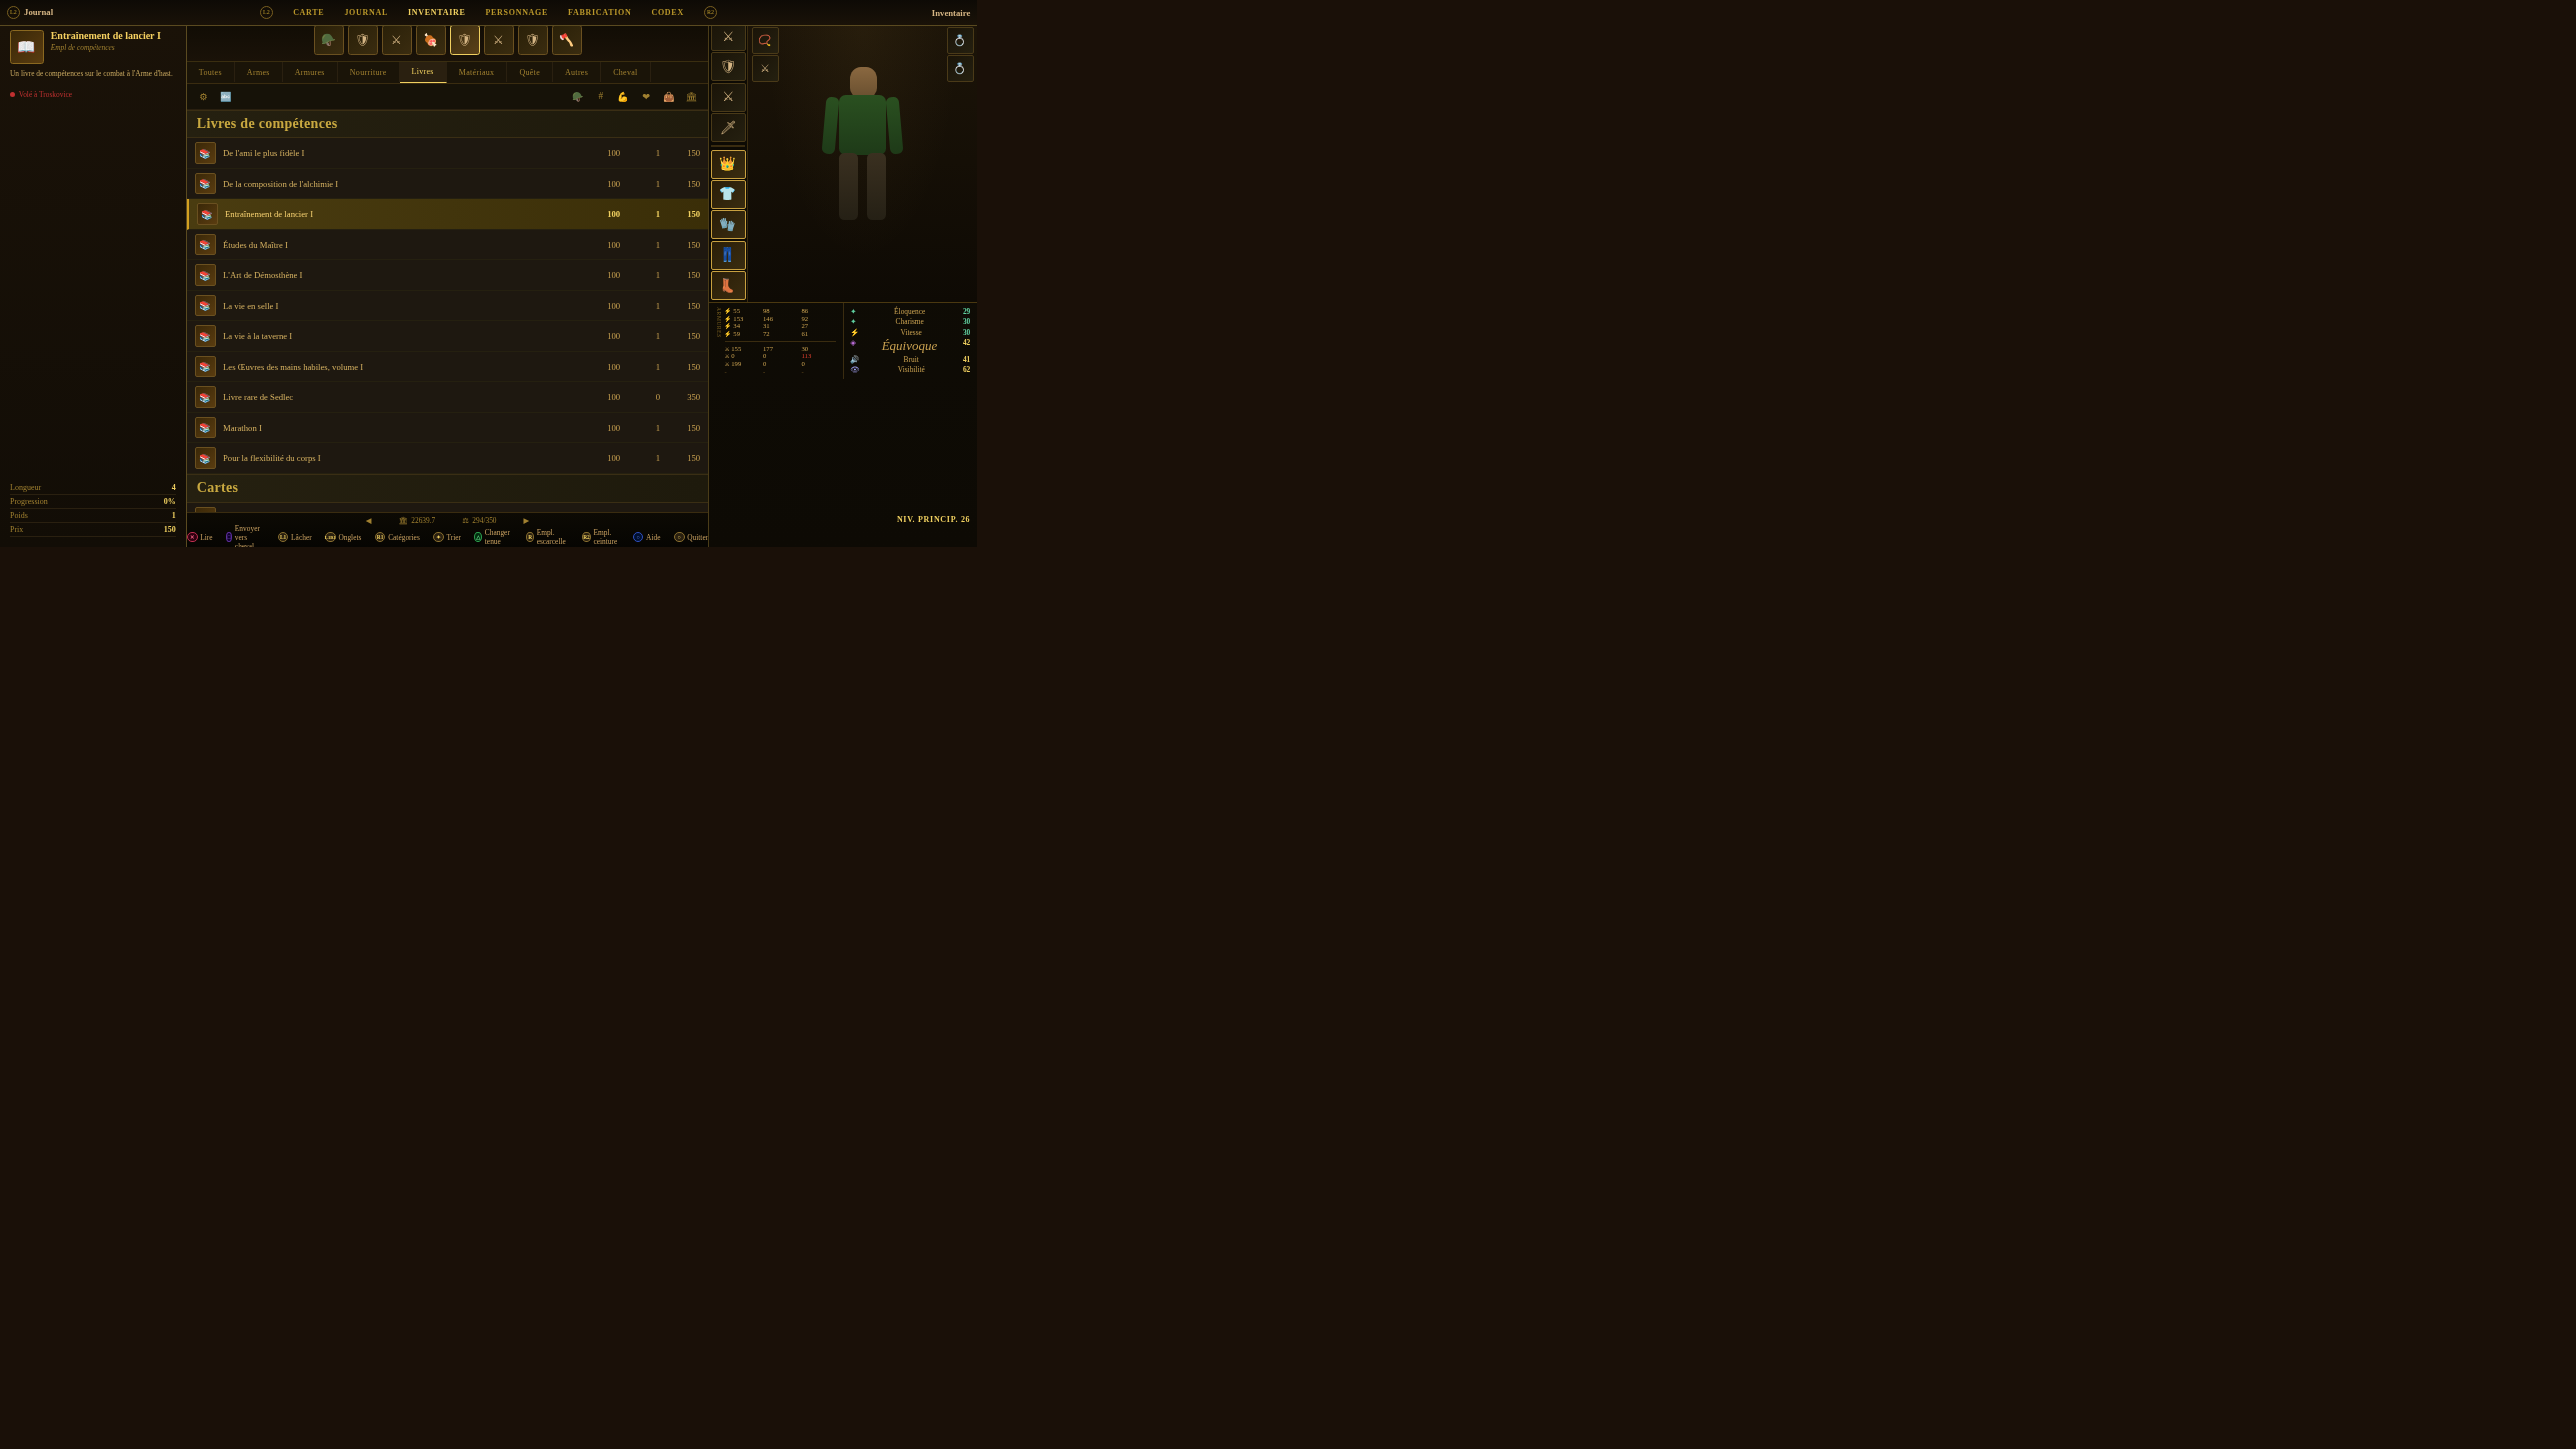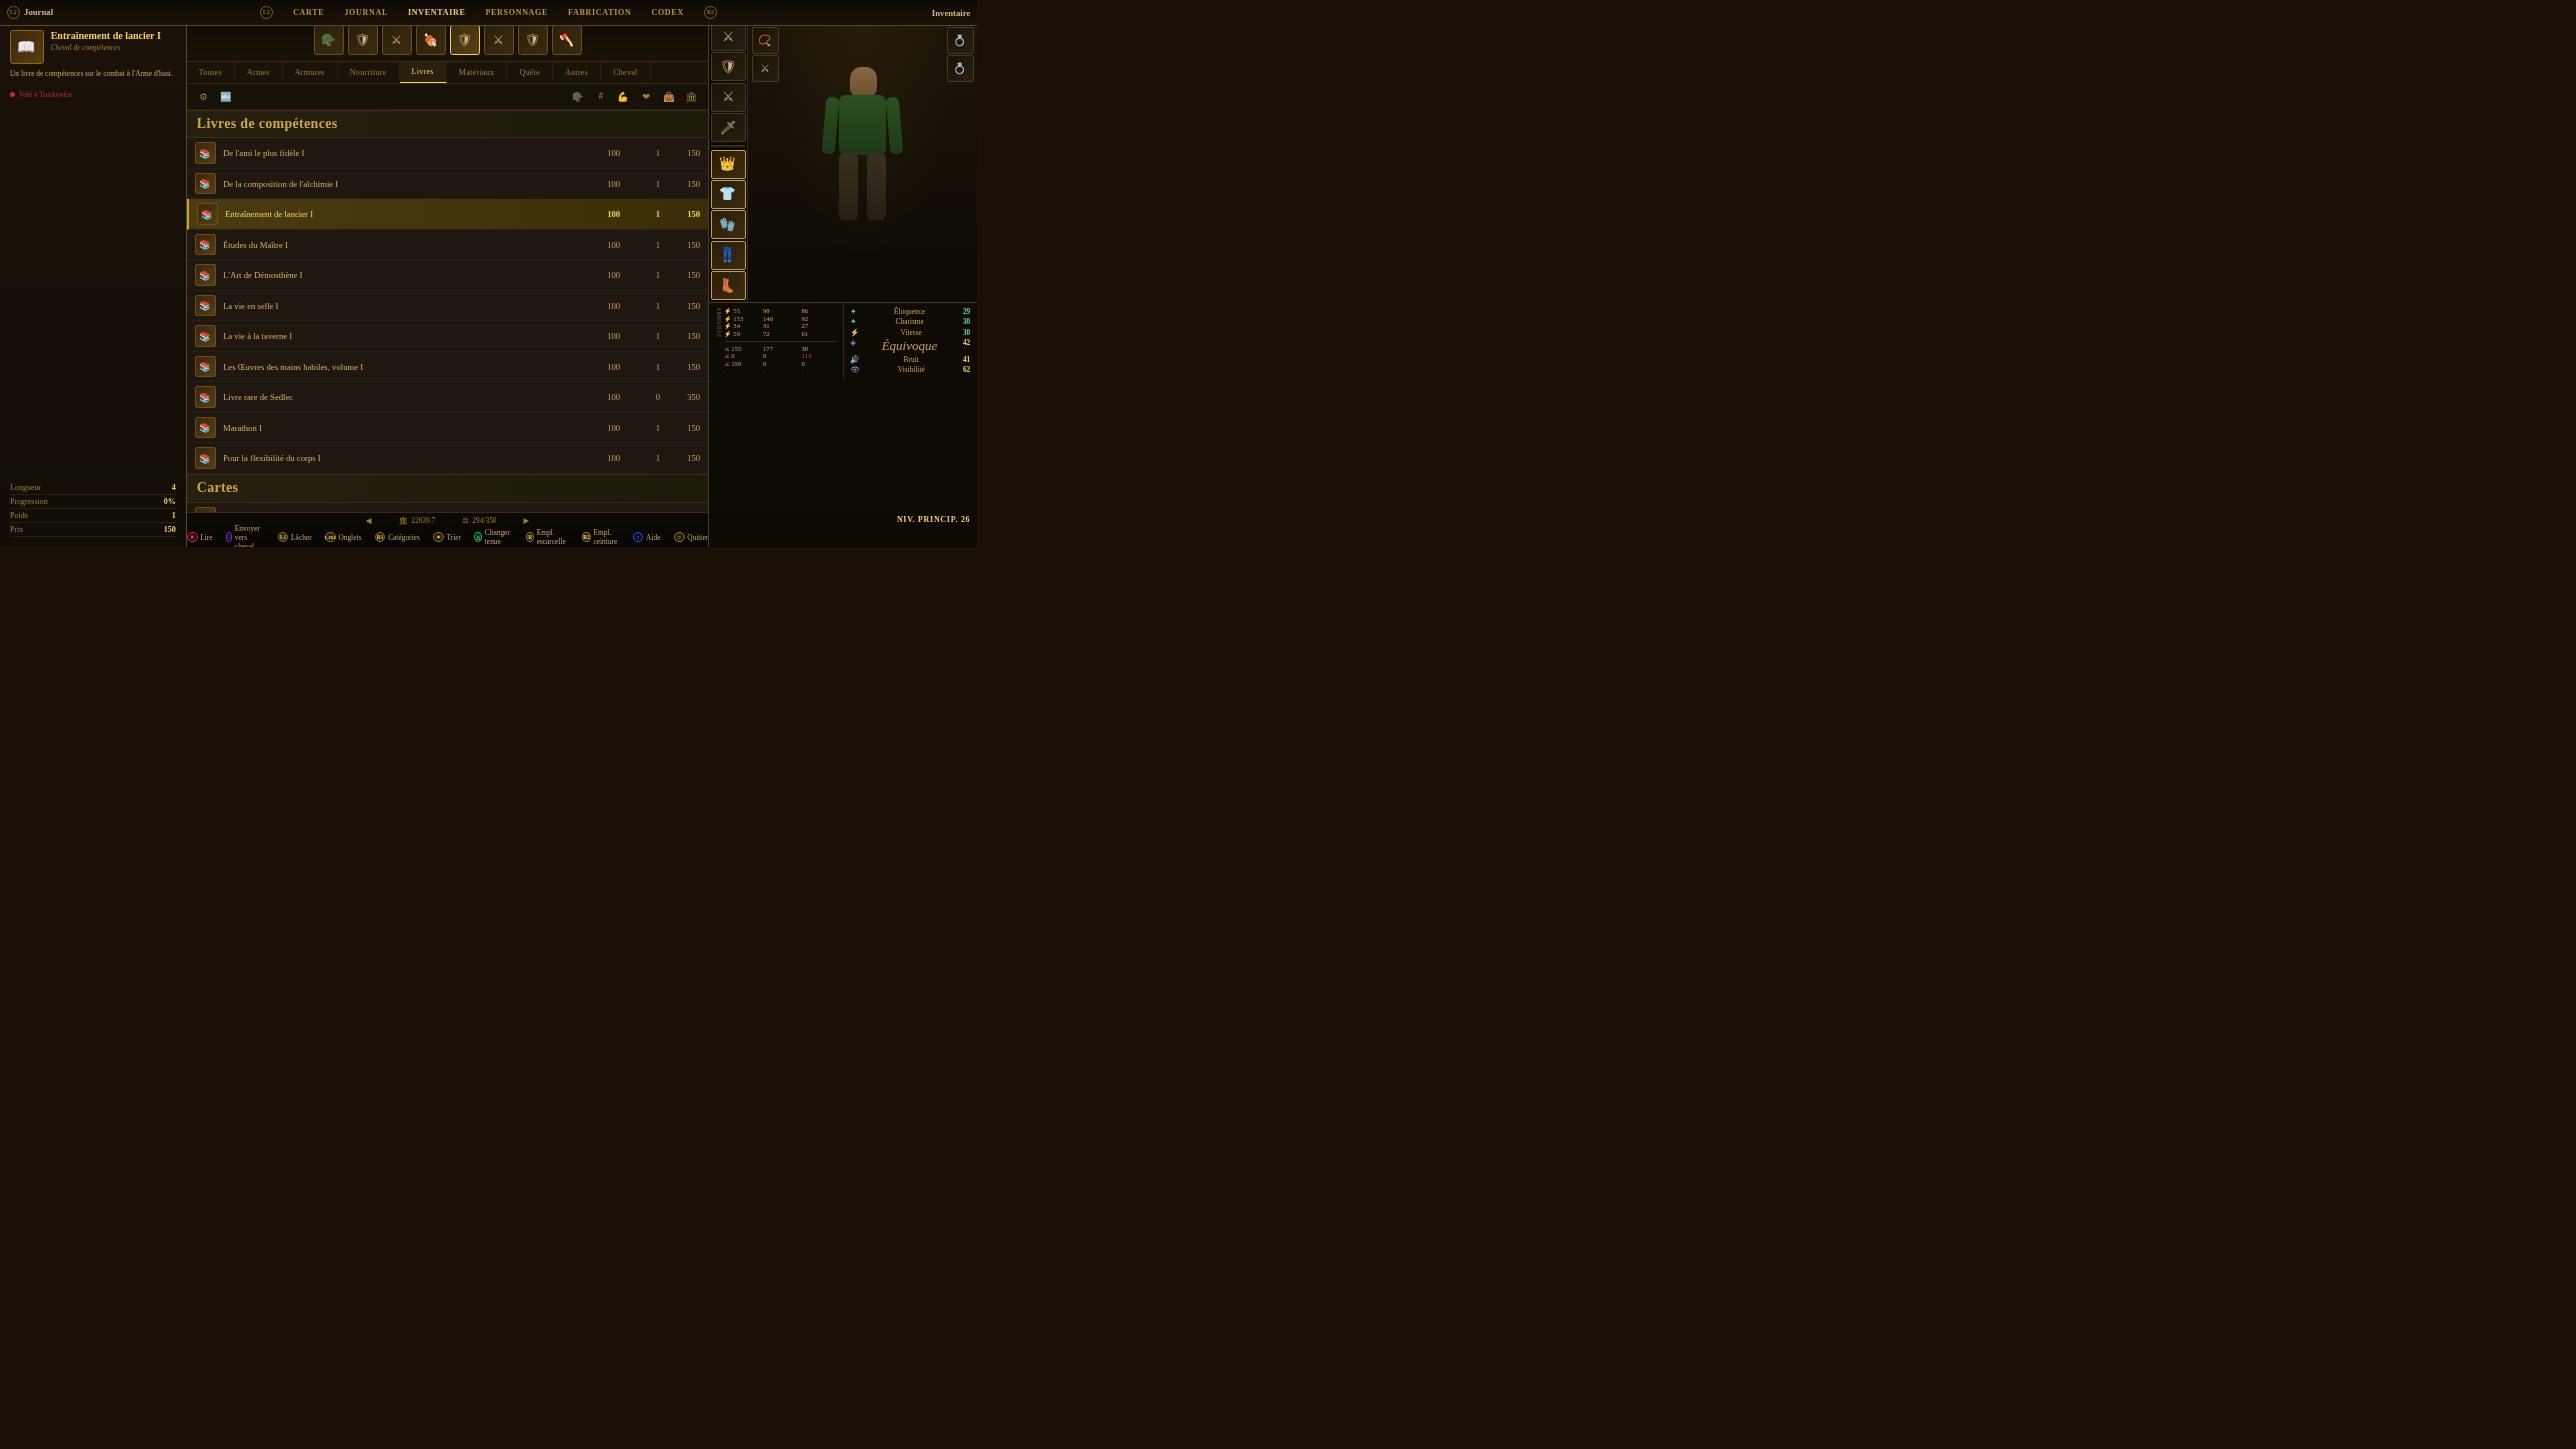--- a/index.html
+++ b/index.html
@@ -502,21 +502,21 @@
   </div>
 </div>
 
 <div class="main-layout">
 
   <div class="left-panel">
     <div class="item-header">
       <div class="item-icon-box">📖</div>
       <div>
         <div class="item-title">Entraînement de lancier I</div>
-        <div class="item-subtitle">Cheval de compétences</div>
+        <div class="item-subtitle">Empl de compétences</div>
       </div>
     </div>
     <div class="item-description">Un livre de compétences sur le combat à l'Arme d'hast.</div>
 
     <div class="item-location">
       <div class="location-dot"></div>
       <span>Volé à Troskovice</span>
     </div>
 
     <div class="item-stats">

